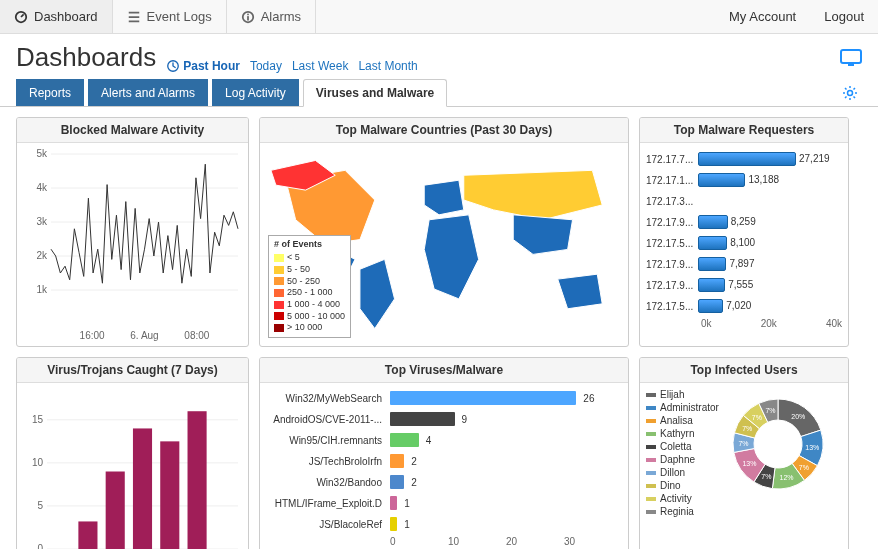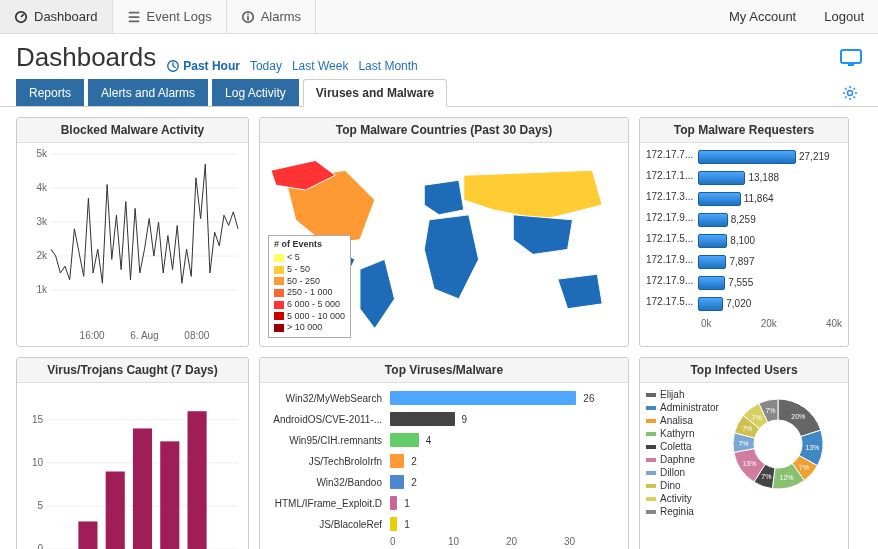--- a/index.html
+++ b/index.html
@@ -24,21 +24,21 @@
 .tabs-row .spacer { flex: 1; }
 .gear { color: #1e90ff; cursor: pointer; padding-right: 4px; }
 .grid { padding: 10px 16px 16px; display: grid; grid-template-columns: 233px 370px 210px; grid-template-rows: 230px 215px; gap: 10px; }
 .panel { border: 1px solid #ccc; border-radius: 3px; background: #fff; display: flex; flex-direction: column; overflow: hidden; }
 .panel-title { background: #f5f5f5; border-bottom: 1px solid #ddd; text-align: center; font-weight: bold; font-size: 12px; padding: 5px; color: #333; }
 .panel-body { flex: 1; position: relative; padding: 6px; }
 svg { display: block; }
 .axis-label { font-size: 10px; fill: #666; }
 .grid-line { stroke: #eee; stroke-width: 1; }
 .bar-chart rect { fill: #a01e58; }
-.req-row { display: flex; align-items: flex-start; height: 20px; gap: 0; margin-bottom: 1px; }
+.req-row { display: flex; align-items: center; height: 20px; gap: 0; margin-bottom: 1px; }
 .req-label { width: 52px; font-size: 10px; color: #333; white-space: nowrap; overflow: hidden; text-overflow: ellipsis; }
 .req-bar-wrap { flex: 1; position: relative; height: 16px; padding-left: 27px; }
 .req-bar { position: absolute; left: 0; top: 1px; height: 14px; background: linear-gradient(#4da6ff,#1e73be); border: 1px solid #1560a0; border-radius: 2px; }
 .req-val { position: absolute; top: 1px; font-size: 10px; color: #333; line-height: 14px; }
 .req-axis { display: flex; justify-content: space-between; font-size: 10px; color: #666; margin-left: 55px; margin-top: 2px; }
 .legend-box { position: absolute; bottom: 8px; left: 8px; background: #fff; border: 1px solid #aaa; padding: 3px 5px; font-size: 9px; line-height: 1.3; }
 .legend-box .lg-title { font-weight: bold; margin-bottom: 2px; }
 .legend-box .lg-row { display: flex; align-items: center; gap: 3px; }
 .legend-box .sw { width: 10px; height: 8px; }
 .donut-body { display: flex; gap: 4px; }
@@ -189,21 +189,21 @@
             <div class="lg-row">
               <span class="sw" style="background:#ff9933"></span>
               <span>50 - 250</span>
             </div>
             <div class="lg-row">
               <span class="sw" style="background:#ff6633"></span>
               <span>250 - 1 000</span>
             </div>
             <div class="lg-row">
               <span class="sw" style="background:#ff3333"></span>
-              <span>6 000 - 5 000</span>
+              <span>1 000 - 4 000</span>
             </div>
             <div class="lg-row">
               <span class="sw" style="background:#cc0000"></span>
               <span>5 000 - 10 000</span>
             </div>
             <div class="lg-row">
               <span class="sw" style="background:#990000"></span>
               <span>&gt; 10 000</span>
             </div>
           </div>
@@ -224,24 +224,20 @@
           </div>
           <div class="req-row">
             <div class="req-label">172.17.1...</div>
       <div class="req-bar-wrap">
         <div class="req-bar" style="width:32.97%"></div>
         <div class="req-val" style="left:calc(32.97% + 3px)">13,188</div>
       </div>
           </div>
           <div class="req-row">
             <div class="req-label">172.17.3...</div>
-      <div class="req-bar-wrap">
-        <div class="req-bar" style="width:29.659999999999997%"></div>
-        <div class="req-val" style="left:calc(29.659999999999997% + 3px)">11,864</div>
-      </div>
           </div>
           <div class="req-row">
             <div class="req-label">172.17.9...</div>
       <div class="req-bar-wrap">
         <div class="req-bar" style="width:20.6475%"></div>
         <div class="req-val" style="left:calc(20.6475% + 3px)">8,259</div>
       </div>
           </div>
           <div class="req-row">
             <div class="req-label">172.17.5...</div>

